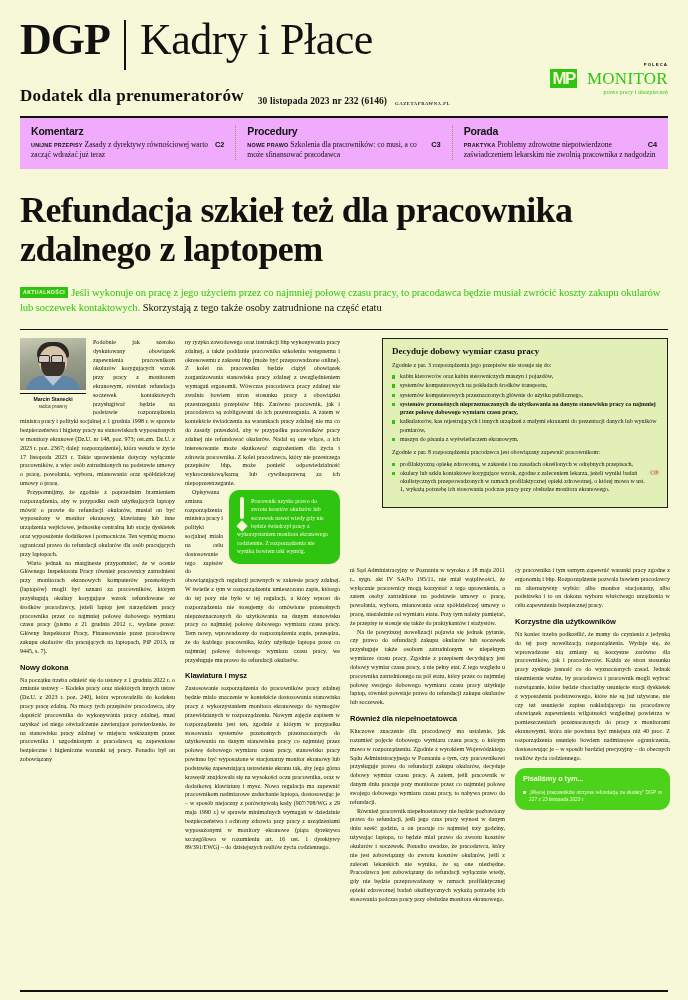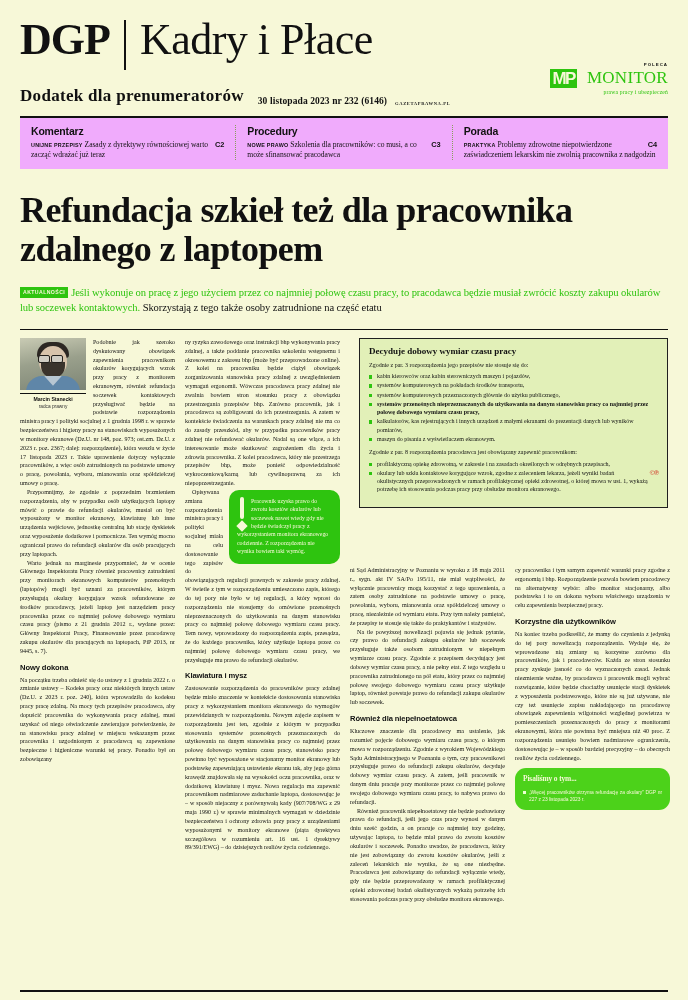--- a/index.html
+++ b/index.html
@@ -19,21 +19,21 @@
   .logo-sep{width:2px;background:#111;height:50px;margin:0 14px;align-self:flex-start;margin-top:2px;}
   .kadry{font-family:"Liberation Serif",serif;font-size:44px;line-height:1;letter-spacing:-0.5px;}
 
   .sub-row{display:flex;align-items:flex-end;margin-top:16px;}
   .dodatek{font-family:"Liberation Serif",serif;font-weight:bold;font-size:17px;letter-spacing:0.3px;}
   .issue{font-family:"Liberation Serif",serif;font-weight:bold;font-size:9.5px;margin-left:14px;letter-spacing:0.1px;}
   .gazeta{font-size:4.6px;font-weight:bold;margin-left:8px;letter-spacing:0.6px;color:#222;}
 
   .monitor-block{position:absolute;right:0;top:62px;text-align:right;}
   .poleca{font-family:"Liberation Sans",sans-serif;font-size:4.4px;font-weight:bold;letter-spacing:1px;color:#111;margin-bottom:2px;}
-  .monitor-row{display:flex;justify-content:flex-end;}
+  .monitor-row{display:flex;align-items:center;justify-content:flex-end;}
   .mp-mark{background:#2ec40f;color:#f7f8d8;font-family:"Liberation Sans",sans-serif;font-weight:bold;font-size:17px;padding:1px 2px;line-height:1;letter-spacing:-1.5px;}
   .monitor-word{font-family:"Liberation Serif",serif;font-size:17px;color:#2ec40f;letter-spacing:0.3px;margin-left:10px;line-height:1;}
   .monitor-tag{font-family:"Liberation Serif",serif;font-size:5.6px;color:#2ec40f;margin-top:1px;letter-spacing:0.2px;}
 
   .rule-thick{border-top:2.2px solid #111;margin-top:10px;}
 
   
   .teasers{display:flex;background:#f0abfc;padding:7px 0 9px 0;}
   .teaser{flex:1;padding:0 11px;position:relative;}
   .teaser + .teaser{border-left:1px dotted #8aa05a;}
@@ -73,32 +73,32 @@
 
   .subhead{font-family:"Liberation Sans",sans-serif;font-weight:bold;font-size:7.6px;margin:6px 0 3px 0;letter-spacing:-0.1px;}
 
   
   .callout{float:right;width:95px;background:#2ec40f;color:#f7f8d8;border-radius:10px;padding:7px 8px 8px 8px;margin:2px 0 4px 6px;font-size:5.9px;line-height:1.42;text-align:left;text-indent:0;position:relative;}
   .callout .bang{float:left;margin:0 5px 0 0;width:9px;}
   .callout .bang .bar{width:4px;height:22px;background:#f7f8d8;border-radius:2px;margin:0 auto;}
   .callout .bang .dot{width:8px;height:8px;background:#f7f8d8;margin:3px auto 0 auto;transform:rotate(45deg);}
 
   
-  .infobox{position:absolute;right:0;top:0;width:309px;background:#e2f0b8;border:1px solid #1f1f1f;box-sizing:border-box;padding:7px 9px 8px 9px;}
+  .infobox{position:absolute;right:0;top:0;width:286px;background:#e2f0b8;border:1px solid #1f1f1f;box-sizing:border-box;padding:7px 9px 8px 9px;}
   .infobox h4{margin:0 0 5px 0;font-family:"Liberation Serif",serif;font-weight:bold;font-size:9px;}
   .infobox p{margin:0 0 3px 0;font-size:6px;line-height:1.38;}
   .infobox ul{margin:0 0 5px 0;padding:0;list-style:none;}
   .infobox li{font-size:6px;line-height:1.38;padding-left:8px;position:relative;margin-bottom:1px;}
   .infobox li:before{content:"";position:absolute;left:0;top:3px;width:3.4px;height:3.4px;background:#2ec40f;}
   .infobox li.b{font-weight:bold;}
   .copymark{float:right;font-size:7px;color:#d23b2a;letter-spacing:-1px;font-weight:bold;}
 
   
   .pisal{background:#4cd21a;border-radius:11px;padding:6px 8px 7px 8px;margin-top:6px;color:#f7f8d8;}
-  .pisal h5{margin:0 0 4px 0;font-family:Liberation Serif, serif;font-weight:bold;font-size:7.4px;letter-spacing:-0.1px;}
+  .pisal h5{margin:0 0 4px 0;font-family:Liberation Sans, sans-serif;font-weight:bold;font-size:7.4px;letter-spacing:-0.1px;}
   .pisal .itm{font-family:"Liberation Sans",sans-serif;font-size:4.9px;line-height:1.45;padding-left:6px;position:relative;}
   .pisal .itm:before{content:"";position:absolute;left:0;top:2px;width:2.6px;height:2.6px;background:#eaffd2;}
 
   .footrule{border-top:2.2px solid #111;position:absolute;left:20px;right:20px;bottom:8px;}
 </style>
 </head>
 <body>
 
 <div class="page">
 

